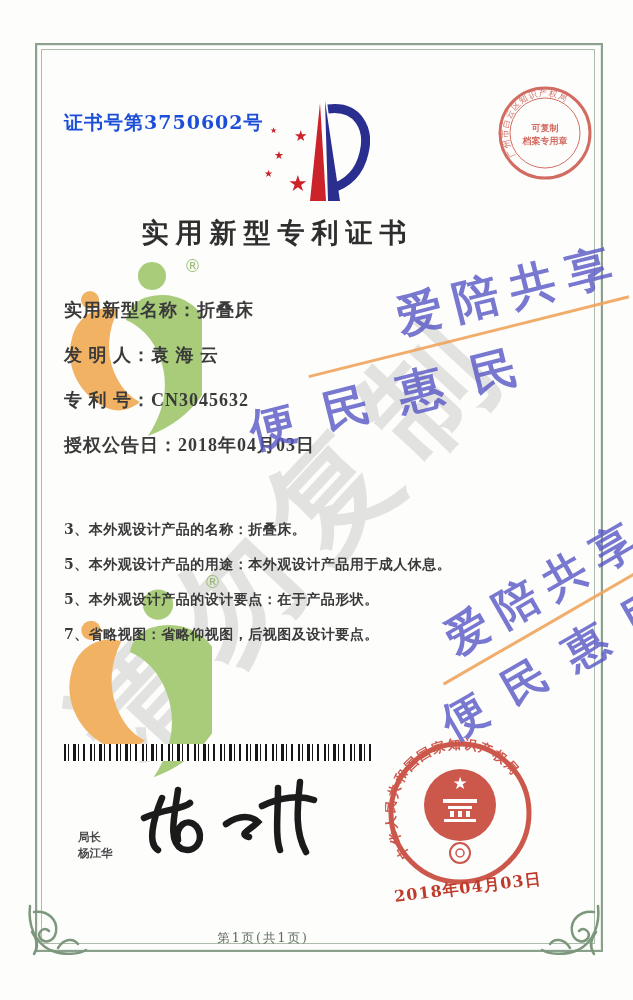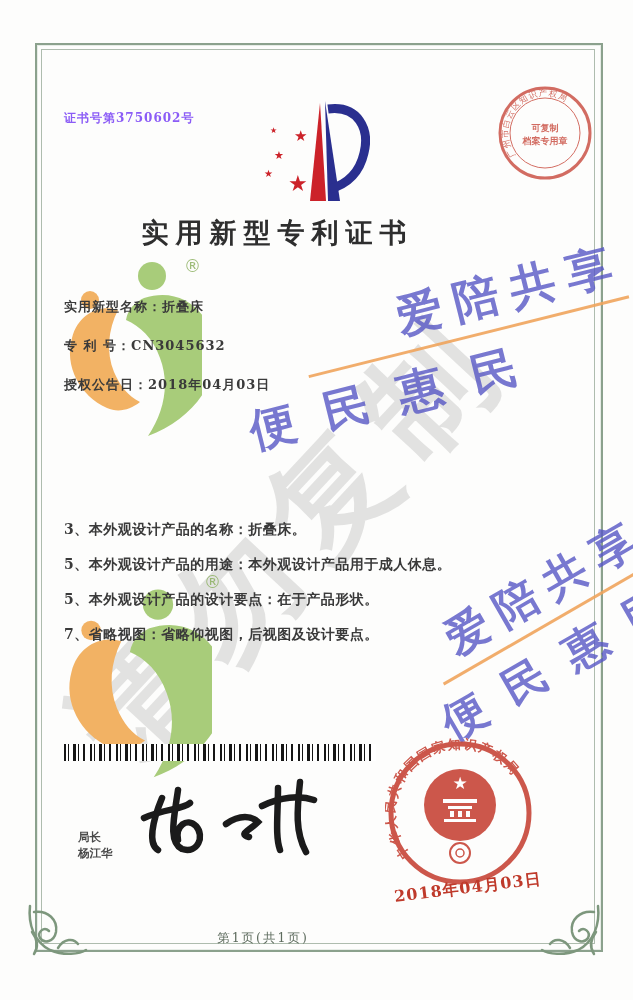--- a/index.html
+++ b/index.html
@@ -4,27 +4,27 @@
 <style>
   html,body{margin:0;padding:0;background:#e8e8e8;}
   .page{position:relative;width:633px;height:1000px;background:#fdfdfc;overflow:hidden;
         font-family:"DejaVu Serif","Liberation Serif",serif;}
   
   .frame-outer{position:absolute;left:35px;top:43px;width:564px;height:905px;
         border:2px solid #8ba18d;box-shadow:inset 0 0 0 1px #e6ece6;}
   .frame-inner{position:absolute;left:41px;top:49px;width:552px;height:893px;
         border:1px solid #aebcae;}
   
-  .cert-no{position:absolute;left:64px;top:110px;font-size:12px;font-weight:bold;
-        color:#8b5cf6;letter-spacing:1px;}
+  .cert-no{position:absolute;left:64px;top:110px;font-size:19px;font-weight:bold;
+        color:#1d4ed8;letter-spacing:1px;}
   .title{position:absolute;left:0;top:215px;width:555px;text-align:center;
         font-size:27px;font-weight:bold;color:#2e2e2e;letter-spacing:7px;}
   .fields{position:absolute;left:64px;top:298px;width:500px;z-index:3;}
-  .field-line{font-size:13px;font-weight:bold;color:#3a3a3a;margin-bottom:21px;
-        letter-spacing:1px;white-space:nowrap;}
+  .field-line{font-size:18px;font-weight:bold;color:#3a3a3a;margin-bottom:21px;
+        letter-spacing:1px;white-space:nowrap;font-family:Liberation Serif, serif;}
   .items{position:absolute;left:64px;top:521px;width:510px;z-index:3;}
   .item-line{font-size:14px;font-weight:bold;color:#3a3a3a;margin-bottom:17px;
         letter-spacing:0.5px;white-space:nowrap;}
   .director{position:absolute;left:78px;top:829px;z-index:3;color:#4a4a4a;}
   .director div{font-size:11.5px;font-weight:bold;line-height:16px;}
   .footer{position:absolute;left:0;top:930px;width:526px;text-align:center;
         font-size:12.5px;color:#5d6b5d;letter-spacing:2px;}
   
   .barcode{position:absolute;left:64px;top:744px;width:312px;height:17px;z-index:3;
         background:repeating-linear-gradient(90deg,
@@ -119,20 +119,21 @@
       <textPath href="#topSealArc" startOffset="2">广州市白云区知识产权局</textPath>
     </text>
     <text x="0" y="-2" text-anchor="middle" font-size="9" font-weight="bold" fill="#c8493c">可复制</text>
     <text x="0" y="11" text-anchor="middle" font-size="9" font-weight="bold" fill="#c8493c">档案专用章</text>
   </svg>
 
   <div class="title">实用新型专利证书</div>
 
   <div class="fields">
     <div class="field-line">实用新型名称：折叠床</div>
+    <div class="field-line">发  明  人：袁 海 云</div>
     <div class="field-line">专  利  号：CN3045632</div>
     <div class="field-line">授权公告日：2018年04月03日</div>
   </div>
 
   <div class="items">
     <div class="item-line">3、本外观设计产品的名称：折叠床。</div>
     <div class="item-line">5、本外观设计产品的用途：本外观设计产品用于成人休息。</div>
     <div class="item-line">5、本外观设计产品的设计要点：在于产品形状。</div>
     <div class="item-line">7、省略视图：省略仰视图，后视图及设计要点。</div>
   </div>

